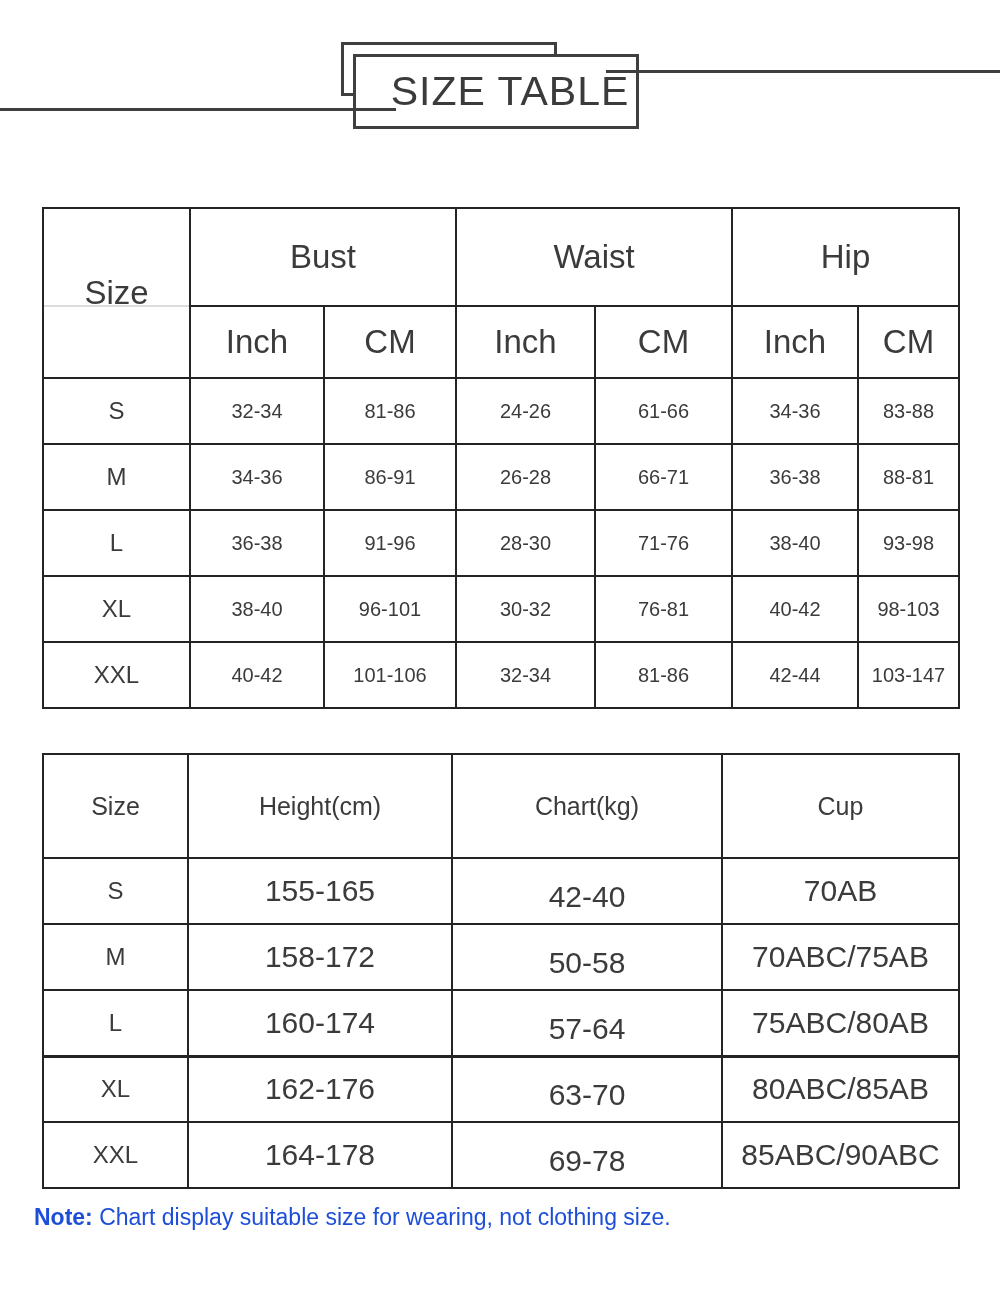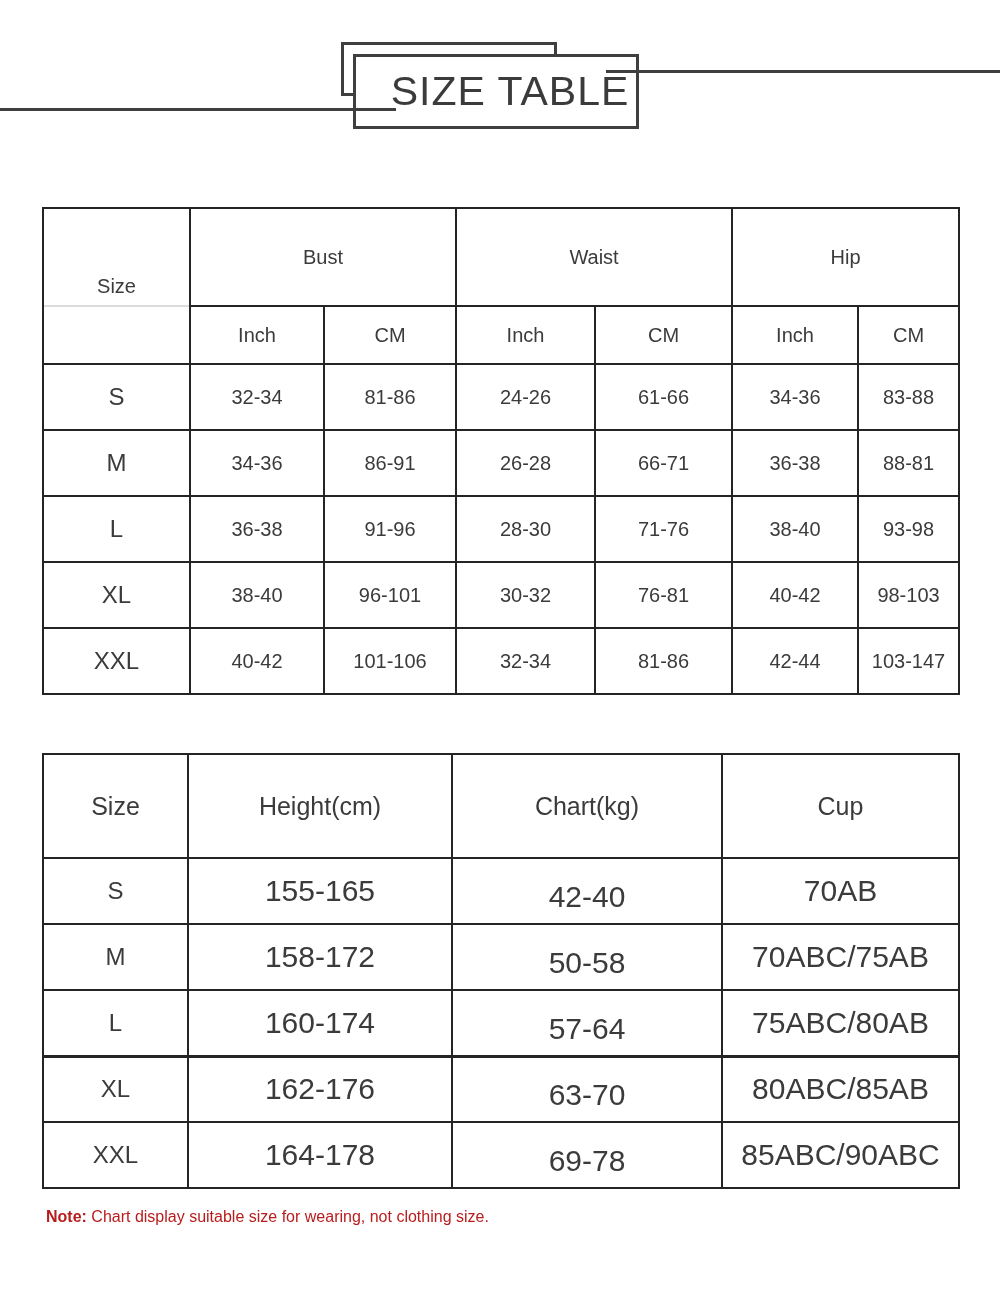--- a/index.html
+++ b/index.html
@@ -19,45 +19,45 @@
   .line-left  { position:absolute; left:0;  top:108px; width:396px; height:3px; background:#3f3f3f; z-index:3; }
   .line-right { position:absolute; left:606px; top:70px; width:394px; height:3px; background:#3f3f3f; z-index:3; }
 
   
   table { border-collapse:collapse; table-layout:fixed; position:absolute; left:42px; background:#fff; }
   th, td { border:2px solid #242424; text-align:center; vertical-align:middle;
            font-weight:400; color:#3b3b3b; overflow:hidden; white-space:nowrap; }
 
   .size-table { top:207px; width:916px; }
   .size-table thead tr.group-row  { height:98px; }
-  .size-table thead tr.unit-row   { height:58px;margin-top:28px; }
+  .size-table thead tr.unit-row   { height:72px;margin-top:28px; }
   .size-table tbody tr            { height:66px; }
-  .size-table thead th { font-size:20px; }
+  .size-table thead th { font-size:33px; }
   .size-table tbody th { font-size:24px; }
   .size-table tbody td { font-size:20px; }
 
   .fit-table { top:753px; width:916px; }
   .fit-table thead tr { height:104px; }
   .fit-table tbody tr { height:66px; }
   .fit-table thead th { font-size:25px; }
   .fit-table tbody th { font-size:24px; }
   .fit-table tbody td { font-size:30px; }
   
   .fit-table tbody tr:nth-child(4) th,
   .fit-table tbody tr:nth-child(4) td { border-top-width:3px; }
   
   .fit-table tbody td:nth-of-type(2) span { position:relative; top:6px; display:inline-block; }
 
   
   .faint-divider { position:absolute; left:44px; top:305px; width:145px; height:2px;
                    background:#dcdcdc; z-index:4; }
 
   
-  .note { position:absolute; left:46px; top:1198px; width:930px;
-          font-size:16px; line-height:38px; color:#b91c1c; }
+  .note { position:absolute; left:34px; top:1198px; width:930px;
+          font-size:23px; line-height:38px; color:#1d4ed8; }
   .note b { font-weight:700; }
 </style>
 </head>
 <body>
 
 <div class="page">
 
   <div class="back-box"></div>
   <div class="front-box">
     <span>SIZE TABLE</span>

